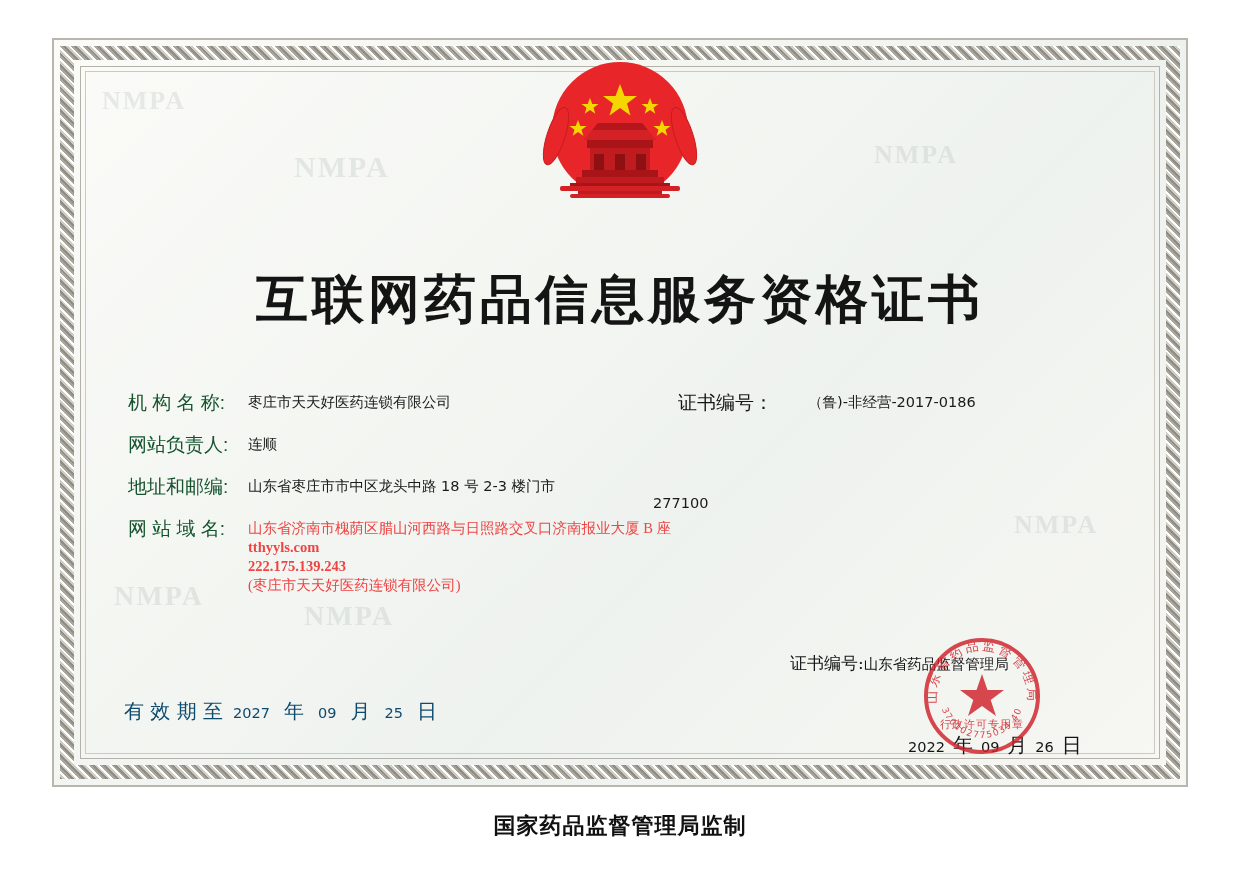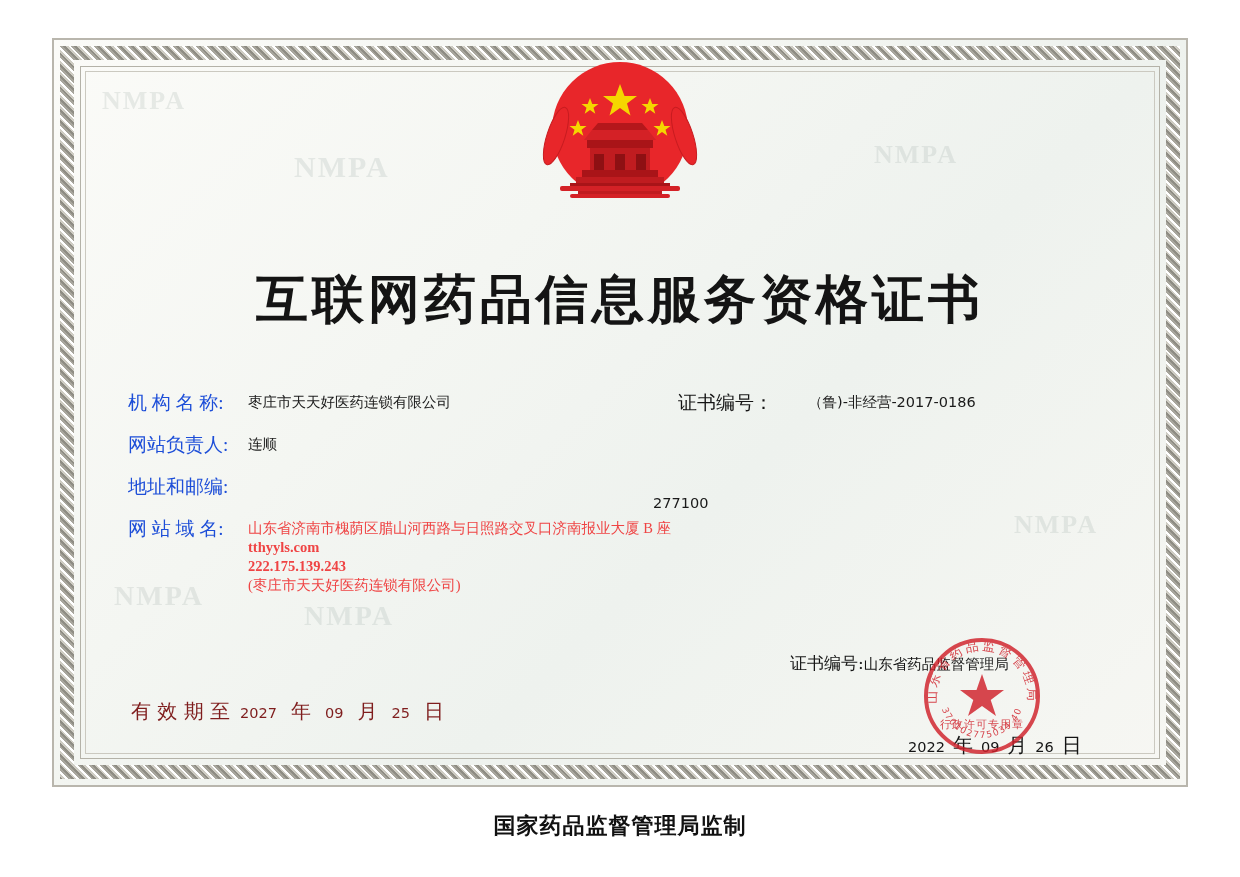--- a/index.html
+++ b/index.html
@@ -110,23 +110,23 @@
   }
   .row {
     position: relative;
     min-height: 40px;
     margin-bottom: 2px;
   }
   .lbl {
     position: absolute;
     left: 0;
     top: 0;
-    font-family: Liberation Serif, serif;
+    font-family: Liberation Sans, sans-serif;
     font-size: 19px;
-    color: #1d4ed8;
+    color: #14532d;
     white-space: nowrap;
   }
   .val {
     position: absolute;
     left: 120px;
     top: 3px;
     font-family: "DejaVu Sans", sans-serif;
     font-size: 14.5px;
     color: #1a1a1a;
     white-space: nowrap;
@@ -179,25 +179,25 @@
     white-space: nowrap;
   }
   .issuer .org {
     font-family: "DejaVu Sans", sans-serif;
     font-size: 14.5px;
   }
 
   
   .validity {
     position: absolute;
-    left: 131px;
+    left: 124px;
     top: 698px;
     font-family: "DejaVu Serif", serif;
     font-size: 20px;
-    color: #7f1d1d;
+    color: #0c4a6e;
     white-space: nowrap;
   }
   .validity .num {
     font-family: "DejaVu Sans", sans-serif;
     font-size: 14.5px;
     padding: 0 10px;
   }
   .validity .ch { padding: 0 4px; }
 
   .issue-date {
@@ -313,20 +313,21 @@
     </div>
 
 
     <div class="row">
       <span class="lbl">网站负责人:</span>
       <span class="val">连顺</span>
     </div>
 
     <div class="row">
       <span class="lbl">地址和邮编:</span>
+      <span class="val">山东省枣庄市市中区龙头中路 18 号 2-3 楼门市</span>
       <span class="val" style="left:525px;margin-top:18px;">277100</span>
     </div>
 
     <div class="row" style="min-height:96px;">
       <span class="lbl">网 站 域 名:</span>
       <div class="domain-lines">
         <div>山东省济南市槐荫区腊山河西路与日照路交叉口济南报业大厦 B 座</div>
         <div class="b">tthyyls.com</div>
         <div class="b">222.175.139.243</div>
         <div>(枣庄市天天好医药连锁有限公司)</div>

